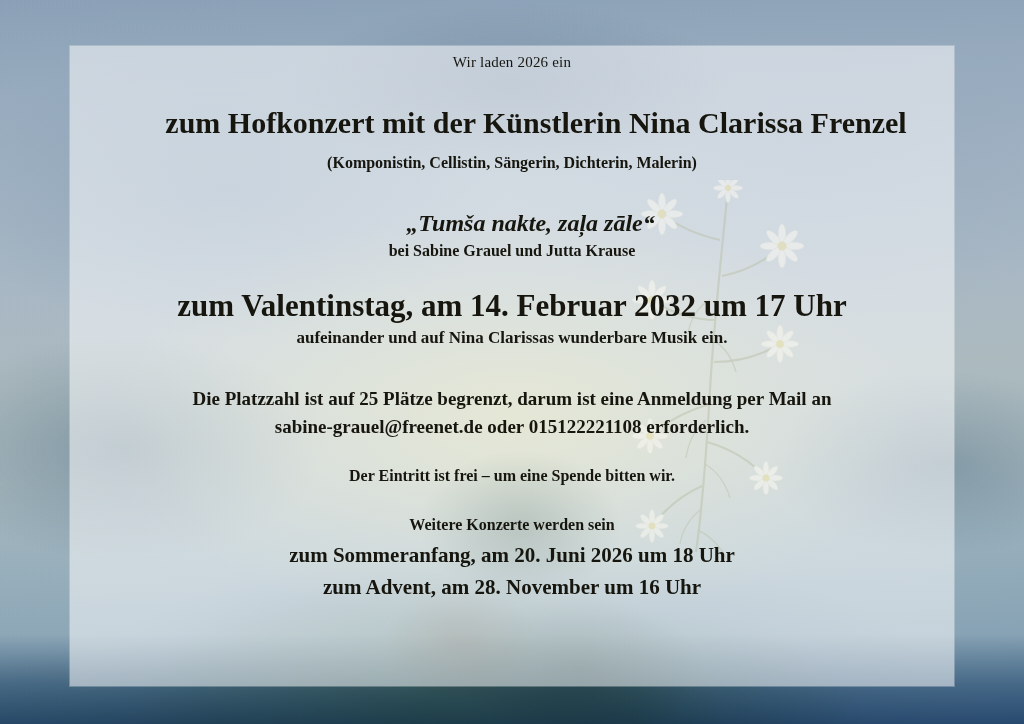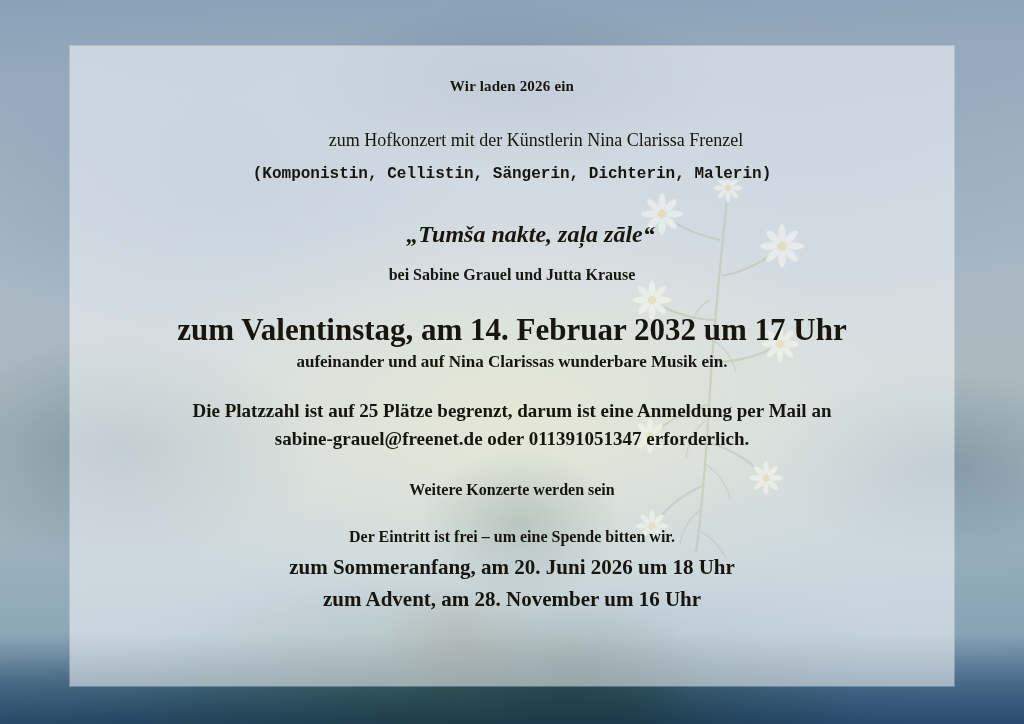--- a/index.html
+++ b/index.html
@@ -103,30 +103,30 @@
     left: 70px;
     top: 46px;
     width: 884px;
     height: 640px;
     text-align: center;
     color: #16160f;
   }
 
   .line { margin: 0; }
 
-  .l-intro      { font-size: 15px; font-weight: bold; margin-top: 32px; letter-spacing: .2px; text-align: center; }
-  .l-title      { font-size: 18px; font-weight: normal; margin-top: 35px; margin-left: 48px; }
-  .l-subtitle   { font-size: 16px; font-weight: bold; margin-top: 14px; font-family: Liberation Mono, monospace; }
+  .l-intro      { font-size: 15px; font-weight: normal; margin-top: 8px; letter-spacing: .2px; text-align: center; }
+  .l-title      { font-size: 30px; font-weight: bold; margin-top: 35px; margin-left: 48px; }
+  .l-subtitle   { font-size: 16px; font-weight: bold; margin-top: 14px; }
   .l-quote      { font-size: 24px; font-weight: bold; font-style: italic; margin-top: 38px; padding-left: 37px; }
   .l-place      { font-size: 25px; font-weight: bold; margin-top: 36px; }
-  .l-host       { font-size: 16px; font-weight: bold; margin-top: 18px; }
+  .l-host       { font-size: 16px; font-weight: bold; margin-top: 5px; }
   .l-date       { font-size: 31px; font-weight: bold; margin-top: 28px; }
   .l-coffee1    { font-size: 17px; font-weight: bold; margin-top: 36px; }
   .l-coffee2    { font-size: 17px; font-weight: bold; margin-top: 4px; }
-  .l-limit1     { font-size: 19px; font-weight: bold; margin-top: 28px; }
+  .l-limit1     { font-size: 19px; font-weight: bold; margin-top: 40px; }
   .l-limit2     { font-size: 19px; font-weight: bold; margin-top: 6px; }
   .l-free       { font-size: 16px; font-weight: bold; margin-top: 29px; }
   .l-more       { font-size: 16px; font-weight: bold; margin-top: 31px; }
   .l-next1      { font-size: 21px; font-weight: bold; margin-top: 9px; }
   .l-next2      { font-size: 21px; font-weight: bold; margin-top: 7px; }
 
   .mail-link {
     color: inherit;
   }
 </style>
@@ -272,20 +272,20 @@
 
   <div class="content">
     <p class="line l-intro">Wir laden 2026 ein</p>
     <p class="line l-title">zum Hofkonzert mit der Künstlerin Nina Clarissa Frenzel</p>
     <p class="line l-subtitle">(Komponistin, Cellistin, Sängerin, Dichterin, Malerin)</p>
     <p class="line l-quote">„Tumša nakte, zaļa zāle“</p>
     <p class="line l-host">bei Sabine Grauel und Jutta Krause</p>
     <p class="line l-date">zum Valentinstag, am 14. Februar 2032 um 17 Uhr</p>
     <p class="line l-coffee2">aufeinander und auf Nina Clarissas wunderbare Musik ein.</p>
     <p class="line l-limit1">Die Platzzahl ist auf 25 Plätze begrenzt, darum ist eine Anmeldung per Mail an</p>
-    <p class="line l-limit2"><span class="mail-link">sabine-grauel@freenet.de</span><span> oder 011391051347 erforderlich.</span></p>
+    <p class="line l-limit2"><span class="mail-link">sabine-grauel@freenet.de</span><span> oder 015122221108 erforderlich.</span></p>
+    <p class="line l-free">Der Eintritt ist frei – um eine Spende bitten wir.</p>
     <p class="line l-more">Weitere Konzerte werden sein</p>
-    <p class="line l-free">Der Eintritt ist frei – um eine Spende bitten wir.</p>
     <p class="line l-next1">zum Sommeranfang, am 20. Juni 2026 um 18 Uhr</p>
     <p class="line l-next2">zum Advent, am 28. November um 16 Uhr</p>
   </div>
 
 </div>
 
 </body></html>

